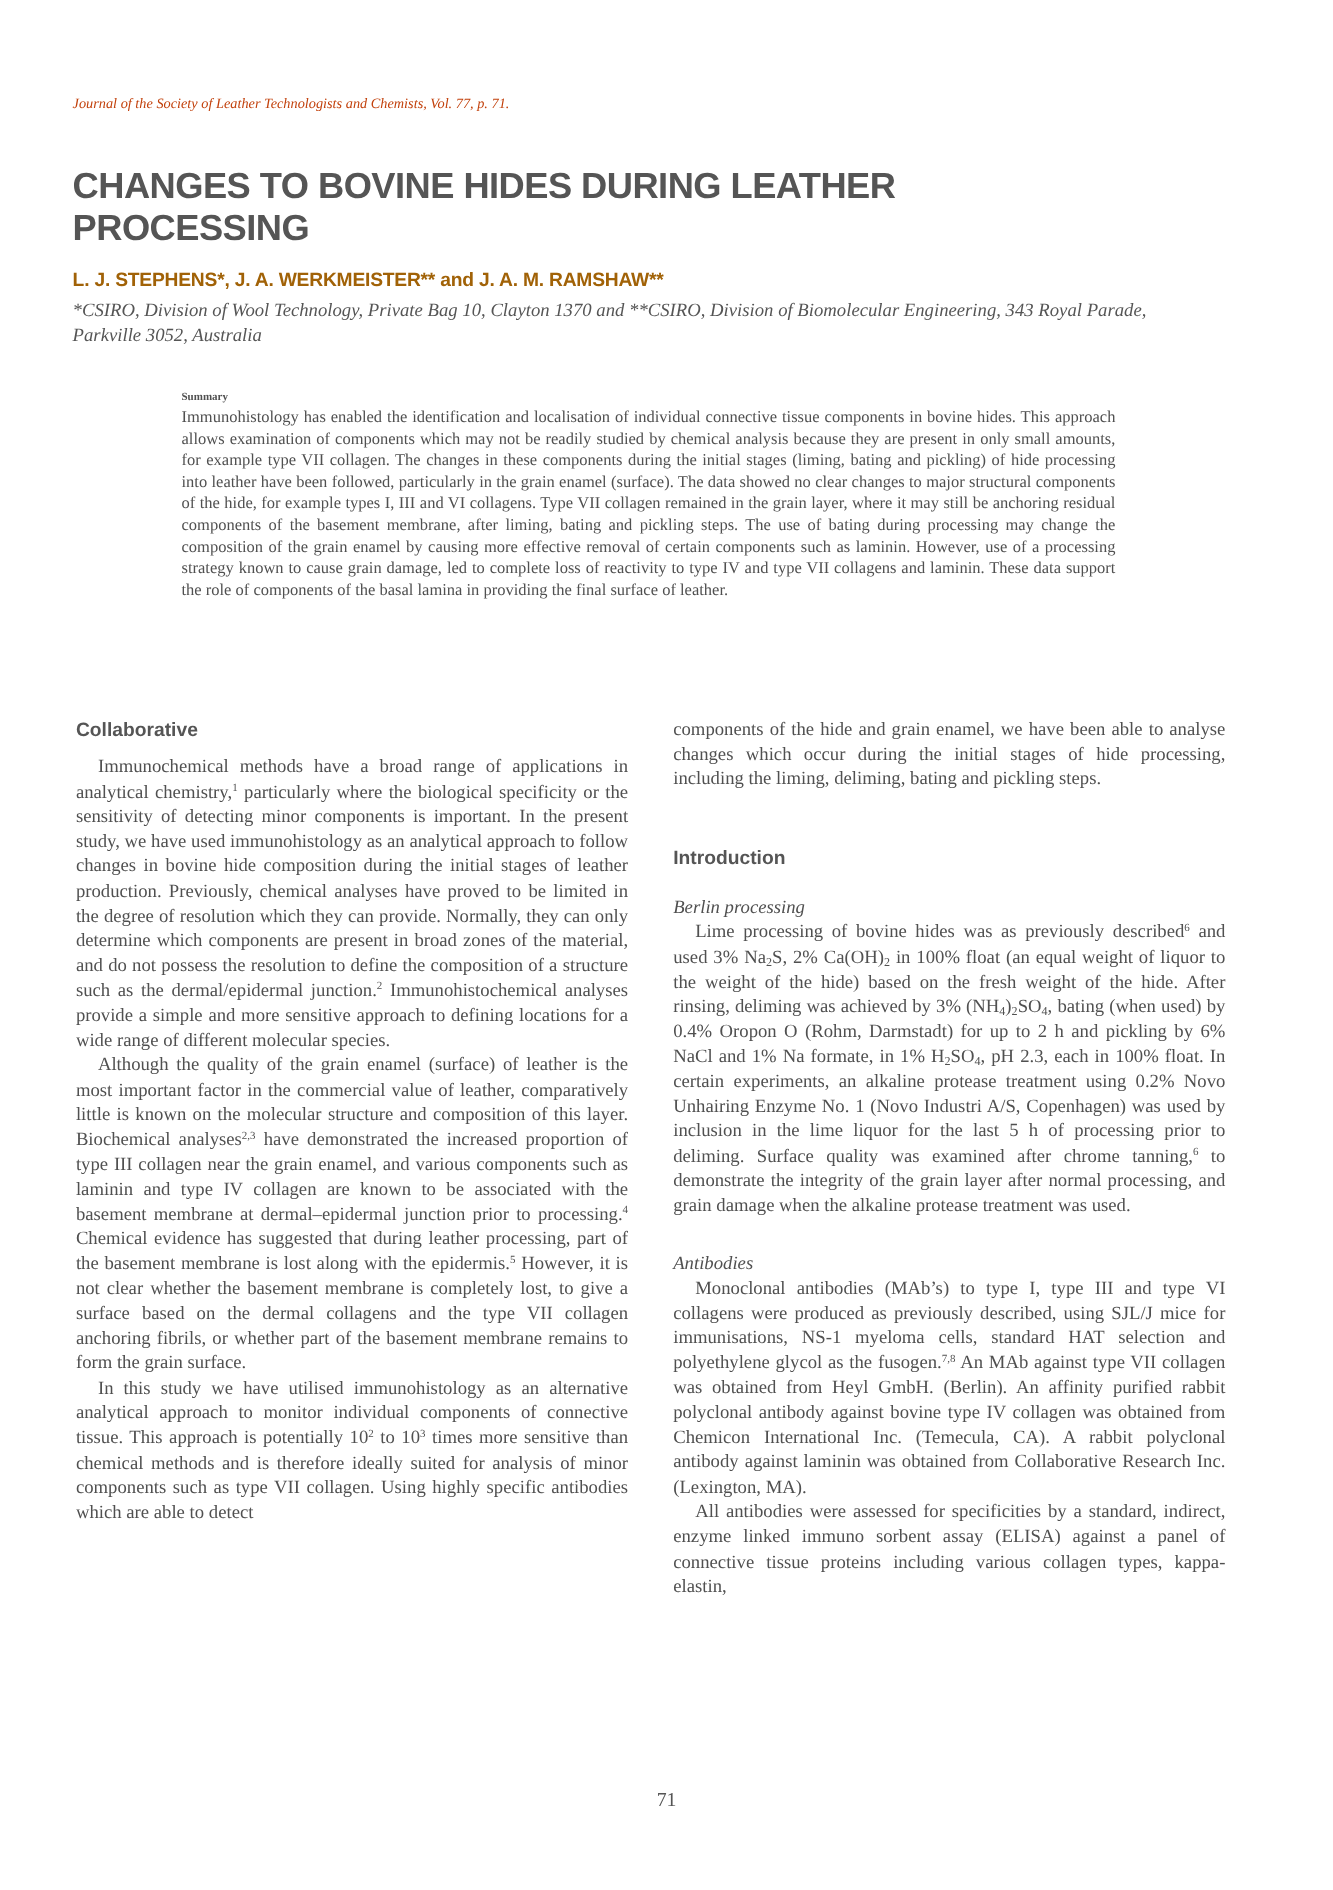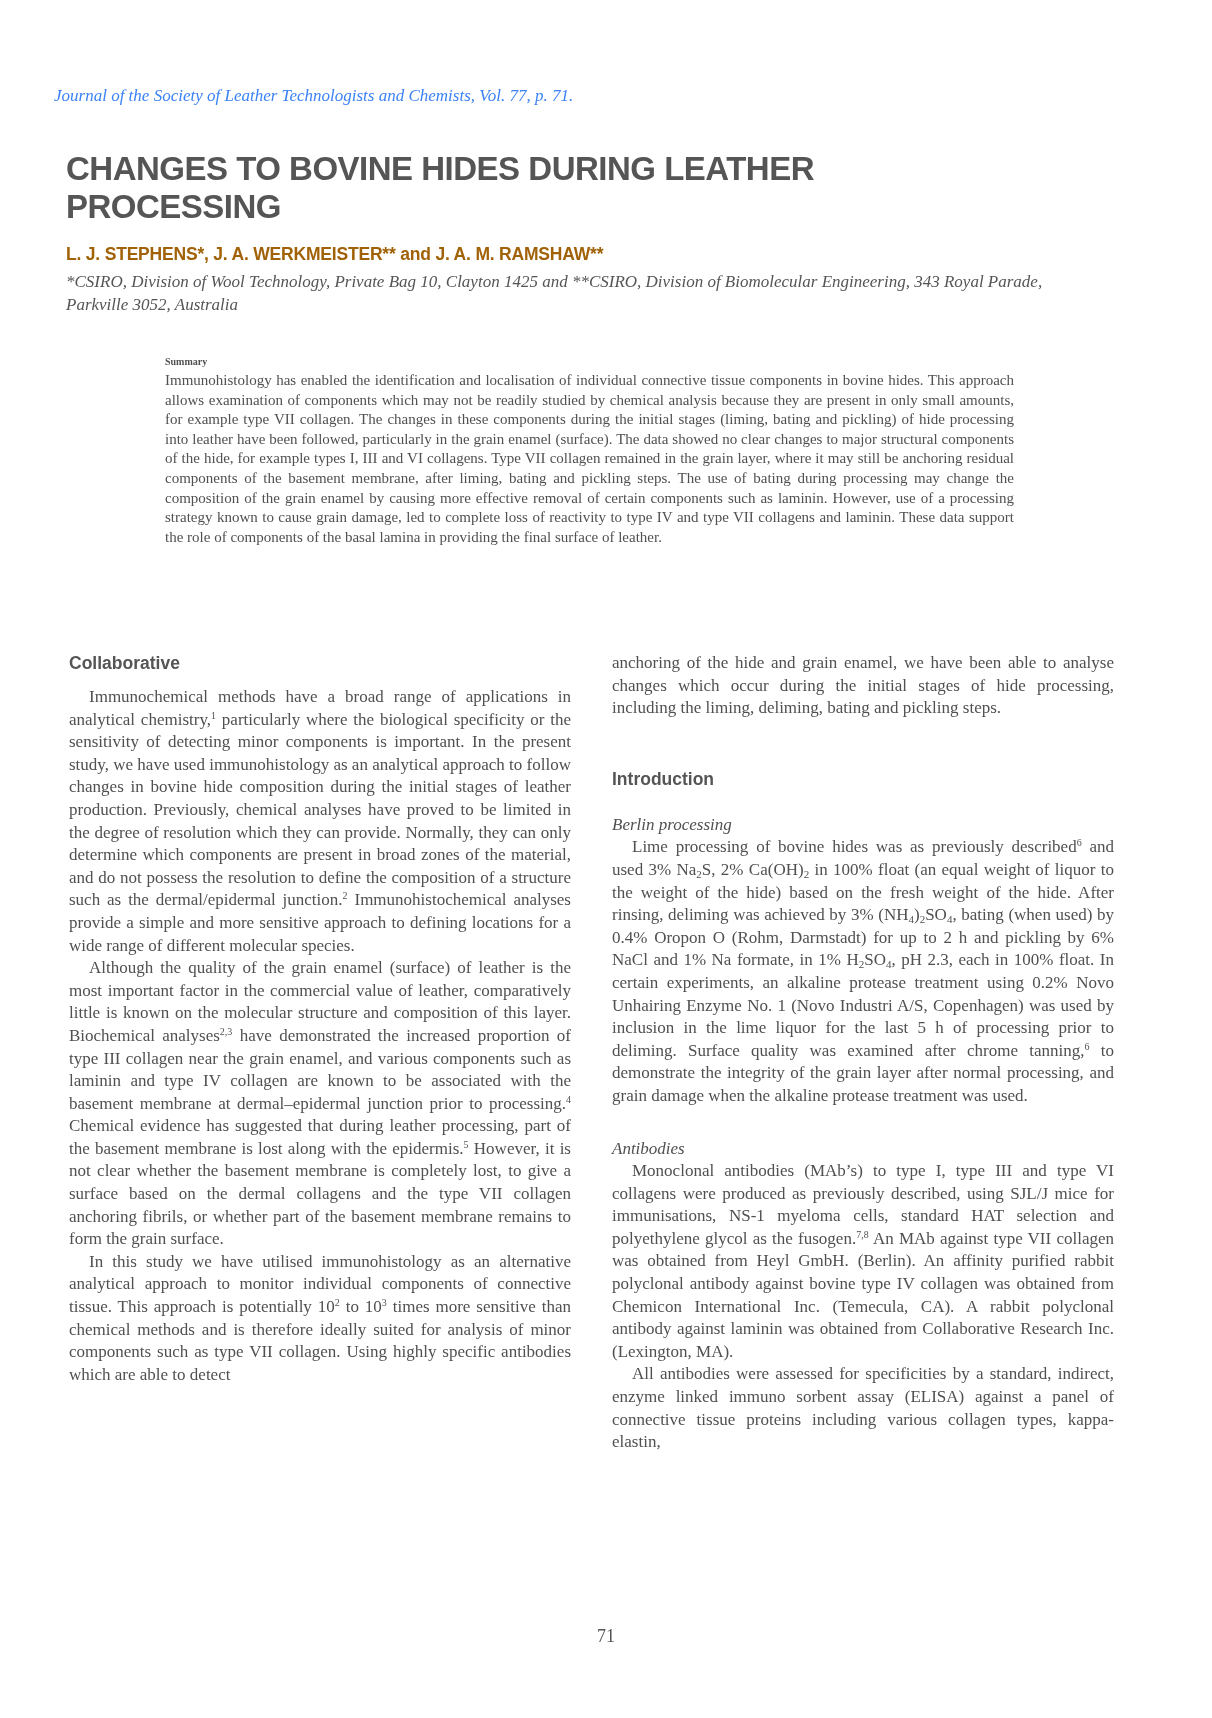--- a/index.html
+++ b/index.html
@@ -2,23 +2,23 @@
 <html><head>
 <meta charset="utf-8">
 <style>
   html, body { margin: 0; padding: 0; background: #ffffff; }
   body {
     width: 1212px; height: 1718px; position: relative; overflow: hidden;
     color: #4a4a4a;
     font-family: "Liberation Serif", "DejaVu Serif", serif;
   }
   .journal {
-    position: absolute; left: 54px; top: 86px;
+    position: absolute; left: 66px; top: 86px;
     font-family: "Liberation Serif", serif; font-style: italic;
-    font-size: 17px; color: #3b82f6;
+    font-size: 13px; color: #c2410c;
   }
   .title {
     position: absolute; left: 66px; top: 150px; width: 960px;
     font-family: "Liberation Sans", sans-serif; font-weight: bold;
     font-size: 33px; line-height: 38px; color: #555; letter-spacing: -0.5px;
     margin: 0;
   }
   .authors {
     position: absolute; left: 66px; top: 244px;
     font-family: "Liberation Sans", sans-serif; font-weight: bold;
@@ -60,36 +60,36 @@
 </style>
 </head>
 <body>
 
 <div class="journal">Journal of the Society of Leather Technologists and Chemists, Vol. 77, p. 71.</div>
 
 <h1 class="title">CHANGES TO BOVINE HIDES DURING LEATHER PROCESSING</h1>
 
 <div class="authors">L. J. STEPHENS*, J. A. WERKMEISTER** and J. A. M. RAMSHAW**</div>
 
-<div class="affil">*CSIRO, Division of Wool Technology, Private Bag 10, Clayton 1425 and **CSIRO, Division of Biomolecular Engineering, 343 Royal Parade, Parkville 3052, Australia</div>
+<div class="affil">*CSIRO, Division of Wool Technology, Private Bag 10, Clayton 1370 and **CSIRO, Division of Biomolecular Engineering, 343 Royal Parade, Parkville 3052, Australia</div>
 
 <div class="summary">
   <h3>Summary</h3>
   <p>Immunohistology has enabled the identification and localisation of individual connective tissue components in bovine hides. This approach allows examination of components which may not be readily studied by chemical analysis because they are present in only small amounts, for example type VII collagen. The changes in these components during the initial stages (liming, bating and pickling) of hide processing into leather have been followed, particularly in the grain enamel (surface). The data showed no clear changes to major structural components of the hide, for example types I, III and VI collagens. Type VII collagen remained in the grain layer, where it may still be anchoring residual components of the basement membrane, after liming, bating and pickling steps. The use of bating during processing may change the composition of the grain enamel by causing more effective removal of certain components such as laminin. However, use of a processing strategy known to cause grain damage, led to complete loss of reactivity to type IV and type VII collagens and laminin. These data support the role of components of the basal lamina in providing the final surface of leather.</p>
 </div>
 
 <div class="col left">
   <h2 class="sect">Collaborative</h2>
   <p><span>Immunochemical methods have a broad range of applications in analytical chemistry,</span><sup>1</sup><span> particularly where the biological specificity or the sensitivity of detecting minor components is important. In the present study, we have used immunohistology as an analytical approach to follow changes in bovine hide composition during the initial stages of leather production. Previously, chemical analyses have proved to be limited in the degree of resolution which they can provide. Normally, they can only determine which components are present in broad zones of the material, and do not possess the resolution to define the composition of a structure such as the dermal/epidermal junction.</span><sup>2</sup><span> Immunohistochemical analyses provide a simple and more sensitive approach to defining locations for a wide range of different molecular species.</span></p>
   <p><span>Although the quality of the grain enamel (surface) of leather is the most important factor in the commercial value of leather, comparatively little is known on the molecular structure and composition of this layer. Biochemical analyses</span><sup>2,3</sup><span> have demonstrated the increased proportion of type III collagen near the grain enamel, and various components such as laminin and type IV collagen are known to be associated with the basement membrane at dermal–epidermal junction prior to processing.</span><sup>4</sup><span> Chemical evidence has suggested that during leather processing, part of the basement membrane is lost along with the epidermis.</span><sup>5</sup><span> However, it is not clear whether the basement membrane is completely lost, to give a surface based on the dermal collagens and the type VII collagen anchoring fibrils, or whether part of the basement membrane remains to form the grain surface.</span></p>
   <p><span>In this study we have utilised immunohistology as an alternative analytical approach to monitor individual components of connective tissue. This approach is potentially 10</span><sup>2</sup><span> to 10</span><sup>3</sup><span> times more sensitive than chemical methods and is therefore ideally suited for analysis of minor components such as type VII collagen. Using highly specific antibodies which are able to detect</span></p>
 </div>
 
 <div class="col right">
-  <p class="noindent">anchoring of the hide and grain enamel, we have been able to analyse changes which occur during the initial stages of hide processing, including the liming, deliming, bating and pickling steps.</p>
+  <p class="noindent">components of the hide and grain enamel, we have been able to analyse changes which occur during the initial stages of hide processing, including the liming, deliming, bating and pickling steps.</p>
   <div class="gap1"></div>
   <h2 class="sect">Introduction</h2>
   <div style="height:12px"></div>
   <p class="subsect noindent">Berlin processing</p>
   <p><span>Lime processing of bovine hides was as previously described</span><sup>6</sup><span> and used 3% Na</span><sub>2</sub><span>S, 2% Ca(OH)</span><sub>2</sub><span> in 100% float (an equal weight of liquor to the weight of the hide) based on the fresh weight of the hide. After rinsing, deliming was achieved by 3% (NH</span><sub>4</sub><span>)</span><sub>2</sub><span>SO</span><sub>4</sub><span>, bating (when used) by 0.4% Oropon O (Rohm, Darmstadt) for up to 2 h and pickling by 6% NaCl and 1% Na formate, in 1% H</span><sub>2</sub><span>SO</span><sub>4</sub><span>, pH 2.3, each in 100% float. In certain experiments, an alkaline protease treatment using 0.2% Novo Unhairing Enzyme No. 1 (Novo Industri A/S, Copenhagen) was used by inclusion in the lime liquor for the last 5 h of processing prior to deliming. Surface quality was examined after chrome tanning,</span><sup>6</sup><span> to demonstrate the integrity of the grain layer after normal processing, and grain damage when the alkaline protease treatment was used.</span></p>
   <div class="gap3"></div>
   <p class="subsect noindent">Antibodies</p>
   <p><span>Monoclonal antibodies (MAb’s) to type I, type III and type VI collagens were produced as previously described, using SJL/J mice for immunisations, NS-1 myeloma cells, standard HAT selection and polyethylene glycol as the fusogen.</span><sup>7,8</sup><span> An MAb against type VII collagen was obtained from Heyl GmbH. (Berlin). An affinity purified rabbit polyclonal antibody against bovine type IV collagen was obtained from Chemicon International Inc. (Temecula, CA). A rabbit polyclonal antibody against laminin was obtained from Collaborative Research Inc. (Lexington, MA).</span></p>
   <p>All antibodies were assessed for specificities by a standard, indirect, enzyme linked immuno sorbent assay (ELISA) against a panel of connective tissue proteins including various collagen types, kappa-elastin,</p>
 </div>

